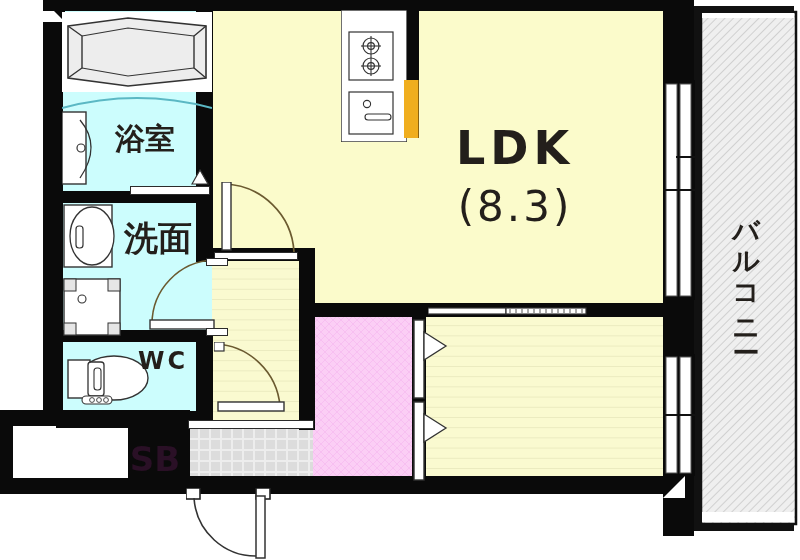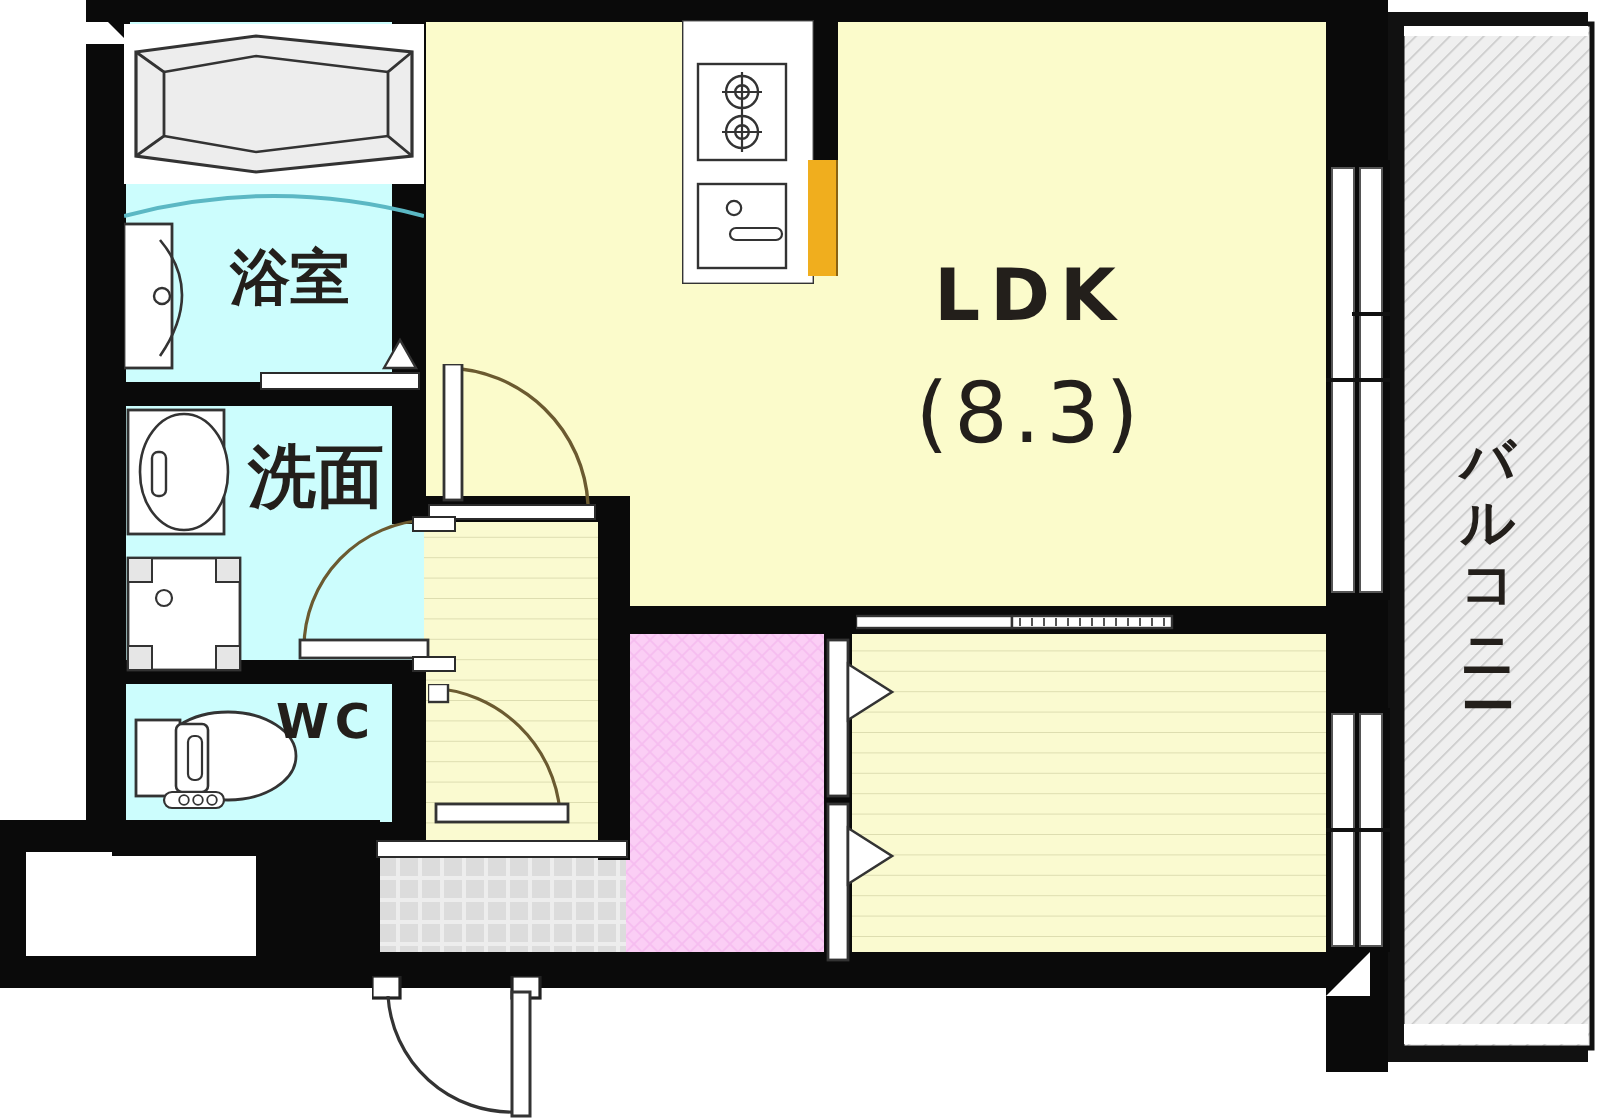--- a/index.html
+++ b/index.html
@@ -2,21 +2,21 @@
 <html><head>
 <meta charset="utf-8">
 <style>
   html,body{margin:0;padding:0;background:#ffffff;}
   body{font-family:"DejaVu Sans","Liberation Sans",sans-serif;}
   #plan{position:relative;width:800px;height:560px;background:#ffffff;overflow:hidden;}
   .abs{position:absolute;box-sizing:border-box;}
   .wall{background:#0a0a0a;}
   .lbl{position:absolute;display:flex;align-items:center;justify-content:center;
        color:#231f1b;white-space:nowrap;font-weight:700;}
-  .lbl-jp{font-family:Liberation Serif, serif;}
+  .lbl-jp{font-family:Liberation Mono, monospace;}
   .thin{border:1.5px solid #2b2b2b;box-sizing:border-box;background:#fff;}
   .vtext{writing-mode:vertical-rl;text-orientation:upright;letter-spacing:4px;}
 </style>
 </head>
 <body>
 
 <div id="plan">
 
   <svg class="abs" style="left:694px;top:6px;width:106px;height:530px;" viewBox="0 0 106 530">
     <defs>
@@ -194,21 +194,21 @@
       <line x1="20" y1="56" x2="40" y2="56" stroke="#333" stroke-width="1.1"></line>
       <line x1="30" y1="46" x2="30" y2="66" stroke="#333" stroke-width="1.1"></line>
     </g>
 
     <rect x="8" y="82" width="44" height="42" fill="#fff" stroke="#333" stroke-width="1.2"></rect>
     <circle cx="26" cy="94" r="3.6" fill="#fff" stroke="#333" stroke-width="1.1"></circle>
     <rect x="24" y="104" width="26" height="6" rx="3" fill="#fff" stroke="#333" stroke-width="1.1"></rect>
   </svg>
   <div class="abs" style="left:404px;top:80px;width:15px;height:58px;background:#F0AE1E;border-right:1.5px solid #8a6212;"></div>
 
-  <div class="lbl" style="left:420px;top:120px;width:190px;height:56px;font-size:36px;letter-spacing:5px;">LDK</div>
+  <div class="lbl" style="left:420px;top:120px;width:190px;height:56px;font-size:46px;letter-spacing:5px;">LDK</div>
   <div class="lbl" style="left:420px;top:178px;width:190px;height:56px;font-size:42px;letter-spacing:3px;font-weight:400;">(8.3)</div>
 
   <svg class="abs" style="left:214px;top:182px;width:86px;height:78px;" viewBox="0 0 86 78">
     <path d="M10,2 A72,72 0 0 1 80,70" fill="none" stroke="#6b5a30" stroke-width="1.7"></path>
     <rect x="8" y="0" width="9" height="68" fill="#fff" stroke="#333" stroke-width="1.4"></rect>
   </svg>
   <div class="abs thin" style="left:214px;top:252px;width:84px;height:8px;"></div>
 
   <svg class="abs" style="left:412px;top:318px;width:36px;height:170px;" viewBox="0 0 36 170">
     <rect x="2" y="2" width="10" height="78" fill="#fff" stroke="#333" stroke-width="1.4"></rect>
@@ -247,20 +247,21 @@
   <svg class="abs" style="left:663px;top:354px;width:32px;height:122px;" viewBox="0 0 32 122">
     <rect x="0" y="0" width="32" height="122" fill="#0a0a0a"></rect>
     <rect x="3" y="3" width="11" height="116" fill="#ffffff" stroke="#555" stroke-width="1"></rect>
     <rect x="17" y="3" width="11" height="116" fill="#ffffff" stroke="#555" stroke-width="1"></rect>
     <line x1="-12" y1="61" x2="44" y2="61" stroke="#111" stroke-width="2"></line>
   </svg>
 
   <div class="abs" style="left:676px;top:156px;width:26px;height:2px;background:#111;"></div>
   <div class="abs" style="left:676px;top:414px;width:26px;height:2px;background:#111;"></div>
 
+  <div class="lbl" style="left:122px;top:428px;width:66px;height:62px;font-size:34px;color:#2a1026;">SB</div>
   <svg class="abs" style="left:186px;top:488px;width:90px;height:72px;" viewBox="0 0 90 72">
     <rect x="0" y="0" width="14" height="11" fill="#fff" stroke="#222" stroke-width="1.6"></rect>
     <rect x="70" y="0" width="14" height="11" fill="#fff" stroke="#222" stroke-width="1.6"></rect>
     <path d="M8,10 A62,62 0 0 0 72,68" fill="none" stroke="#333" stroke-width="1.6"></path>
     <rect x="70" y="8" width="9" height="62" fill="#fff" stroke="#333" stroke-width="1.5"></rect>
   </svg>
   <div class="abs thin" style="left:188px;top:420px;width:126px;height:9px;"></div>
 
   <div class="abs thin" style="left:206px;top:258px;width:22px;height:8px;"></div>
   <div class="abs thin" style="left:206px;top:328px;width:22px;height:8px;"></div>

